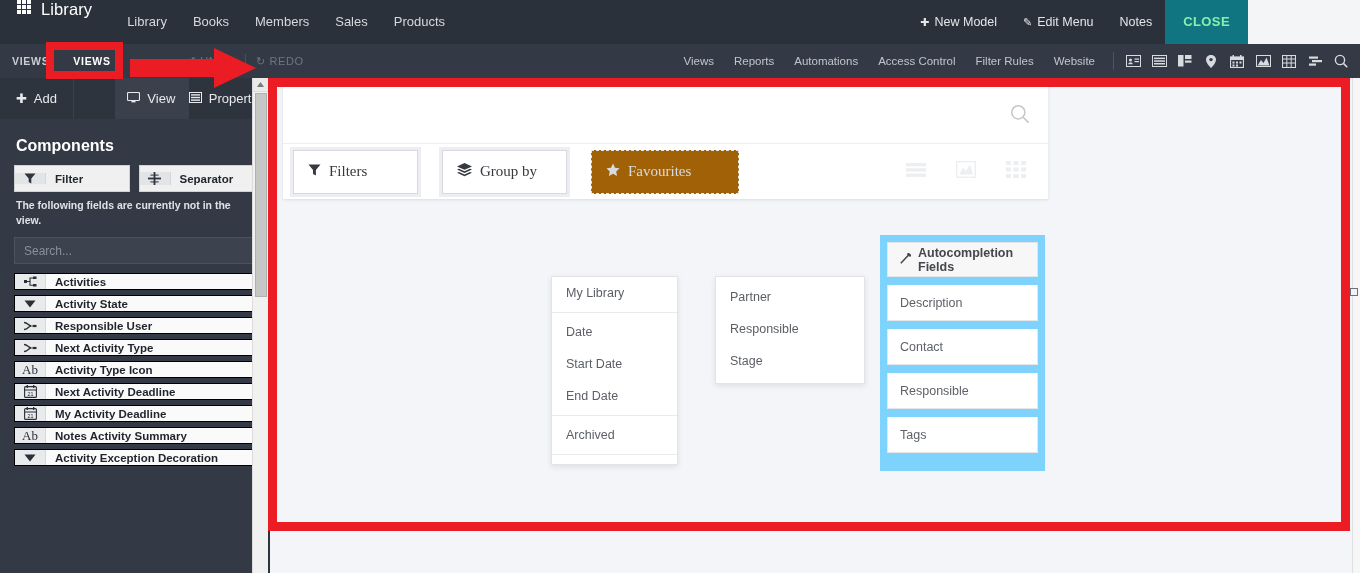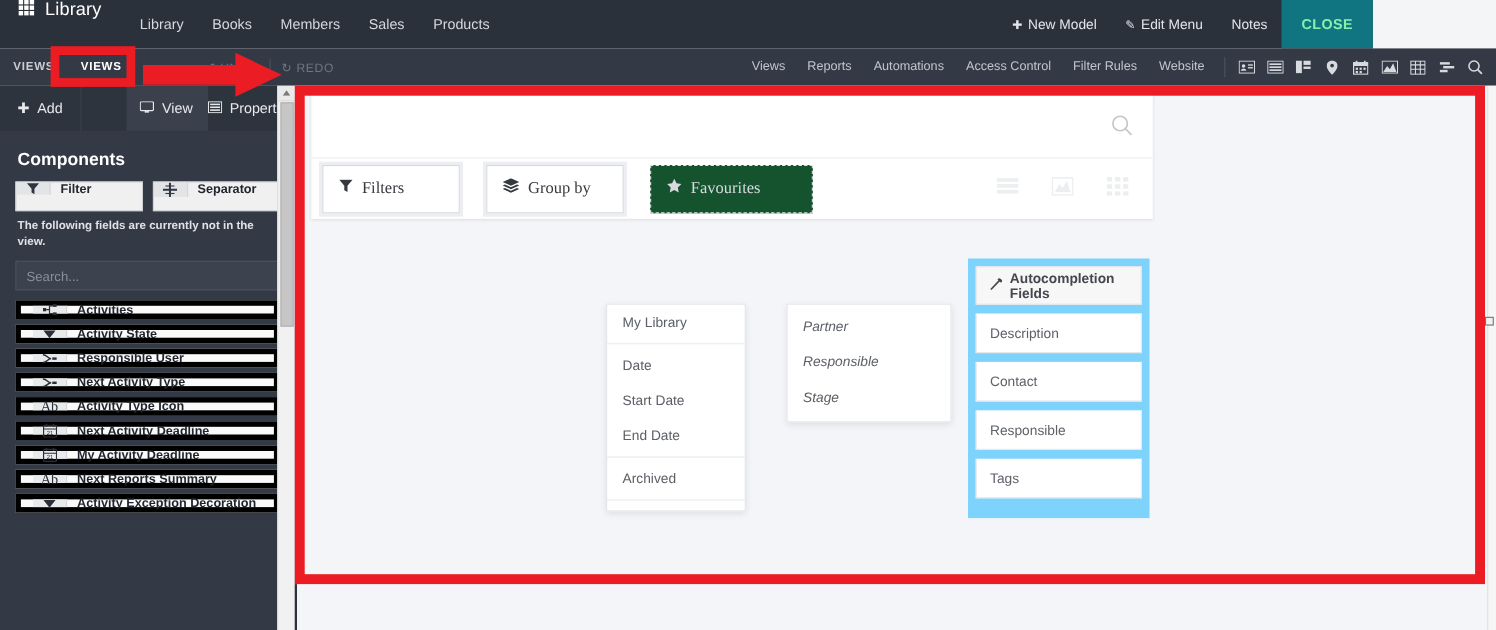--- a/index.html
+++ b/index.html
@@ -73,21 +73,21 @@
     flex: 1; display:flex; align-items:center; justify-content:center; gap:7px;
     color:#e7e9ec; font-size:13px; cursor:pointer; height:41px;
     border-right: 1px solid #3b414c;
   }
   .side-tab.sel { background:#3a414d;margin-left:41px; }
   .side-tab:last-child { border-right: none; }
   .side-body { padding: 10px 14px 0 14px; }
   .sec-title { color:#ffffff; font-size:16px; font-weight:bold; margin: 8px 0 10px 2px; }
   .comp-row { display:flex; gap: 9px; margin-bottom: 6px; }
   .comp-btn {
-    flex:1; display:flex; align-items:flex-start; height: 27px;
+    flex:1; display:flex; align-items:center; height: 27px;
     background:#f0f0f0; border:1px solid #cfd2d6;
   }
   .comp-btn .cb-ic {
     width: 31px; display:flex; align-items:center; justify-content:center;
     background:#e2e4e6; border-right:1px solid #d3d6da; color:#2f3440;
   }
   .comp-btn .cb-lbl {
     flex:1; display:flex; align-items:center; padding-left: 9px;
     font-size: 11.5px; font-weight: bold; color:#22262e;
   }
@@ -99,21 +99,21 @@
   .ef-note { color:#dfe2e6; font-size:10.5px; font-weight:bold; line-height:1.45; margin: 2px 2px 9px 2px; }
   .side-search {
     width:100%; height:27px; background:#3c434f; border:1px solid #4b5260;
     color:#c8ccd3; font-size:12px; padding: 0 9px; outline:none;
     font-family:"Liberation Sans", sans-serif;
   }
   .side-search::placeholder { color:#8a9099; }
   .field-list { margin-top: 9px; }
   .field-row {
     display:flex; align-items:stretch; height: 17px; margin-bottom: 5px;
-    background:#fafafa; border:5px solid #000000; cursor:grab;padding-left:11px;
+    background:#fafafa; border:1px solid #000000; cursor:grab;
   }
   .field-row .fr-ic {
     width:31px; display:flex; align-items:center; justify-content:center;
     background:#e8eaec; border-right:1px solid #d4d7db; color:#2a2f38;
   }
   .field-row .fr-lbl {
     flex:1; display:flex; align-items:center; padding-left:9px;
     font-size:11.5px; font-weight:bold; color:#1f242c;
   }
 
@@ -147,38 +147,38 @@
   }
   .sp-magnifier { position:absolute; right:18px; top:20px; color:#c3c7cc; }
   .sp-btn-row { height:55px; display:flex; align-items:center; padding-left:10px; gap:0;font-family:Liberation Serif, serif; }
   .facet-btn {
     height:44px; min-width:125px; background:#ffffff; border:1px solid #d6d9dd;
     display:flex; align-items:center; gap:8px; padding:0 14px;
     font-size:15px; color:#36393e; cursor:pointer; box-shadow:0 0 0 3px #eceef1;
     margin-right: 24px;
   }
   .fav-btn {
-    height:44px; min-width:148px; background:#14532d; border:1px dashed #e3e5e8;
+    height:44px; min-width:148px; background:#a16207; border:1px dashed #e3e5e8;
     display:flex; align-items:center; gap:8px; padding:0 14px;
     font-size:15px; color:#d8dade; cursor:pointer;
   }
   .sp-viewicons { margin-left:auto; display:flex; align-items:center; gap:30px; padding-right:22px; }
   .vi { color:#eceef0; cursor:pointer; }
 
   .dropdown {
     position:absolute; background:#ffffff; border:1px solid #e2e4e7;
     box-shadow: 0 2px 6px rgba(0,0,0,.09); z-index: 5;
   }
   .dd-item {
     padding: 9px 14px; font-size:12.5px; color:#5c6066; cursor:pointer; white-space:nowrap;
   }
   .dd-sep { height:1px; background:#e8eaec; margin: 3px 0; }
 
   #dd-filters { left:283px; top:198px; width:127px; }
-  #dd-groupby { left:447px; top:198px; width:150px;font-style:italic; }
+  #dd-groupby { left:447px; top:198px; width:150px; }
 
   .auto-panel {
     position:absolute; left:612px; top:157px; width:165px; height:236px;
     background:#7dd3fc; padding:7px;
   }
   .ap-head {
     background:#f7f7f8; border:1px solid #e4e5e8; height:35px;
     display:flex; align-items:center; gap:7px; padding:0 12px;
     font-size:12.5px; font-weight:bold; color:#44474c;
   }
@@ -462,21 +462,21 @@
                 <rect x="2.6" y="0" width="1.3" height="3" fill="currentColor"></rect>
                 <rect x="9" y="0" width="1.3" height="3" fill="currentColor"></rect>
                 <line x1="0.6" y1="5" x2="12.4" y2="5" stroke="currentColor" stroke-width="1"></line>
                 <text x="6.5" y="10.6" font-size="5.4" text-anchor="middle" fill="currentColor" font-family="Liberation Sans, sans-serif">21</text>
               </svg>
             </div>
           <div class="fr-lbl">My Activity Deadline</div>
         </div>
         <div class="field-row">
           <div class="fr-ic" style="font-family:'Liberation Serif',serif;font-size:13px;">Ab</div>
-          <div class="fr-lbl">Next Reports Summary</div>
+          <div class="fr-lbl">Notes Activity Summary</div>
         </div>
         <div class="field-row">
           <div class="fr-ic">
               <svg width="12" height="8" viewBox="0 0 12 8">
                 <path d="M0.5 0.5h11L6 7.5z" fill="currentColor"></path>
               </svg>
             </div>
           <div class="fr-lbl">Activity Exception Decoration</div>
         </div>
       </div>

